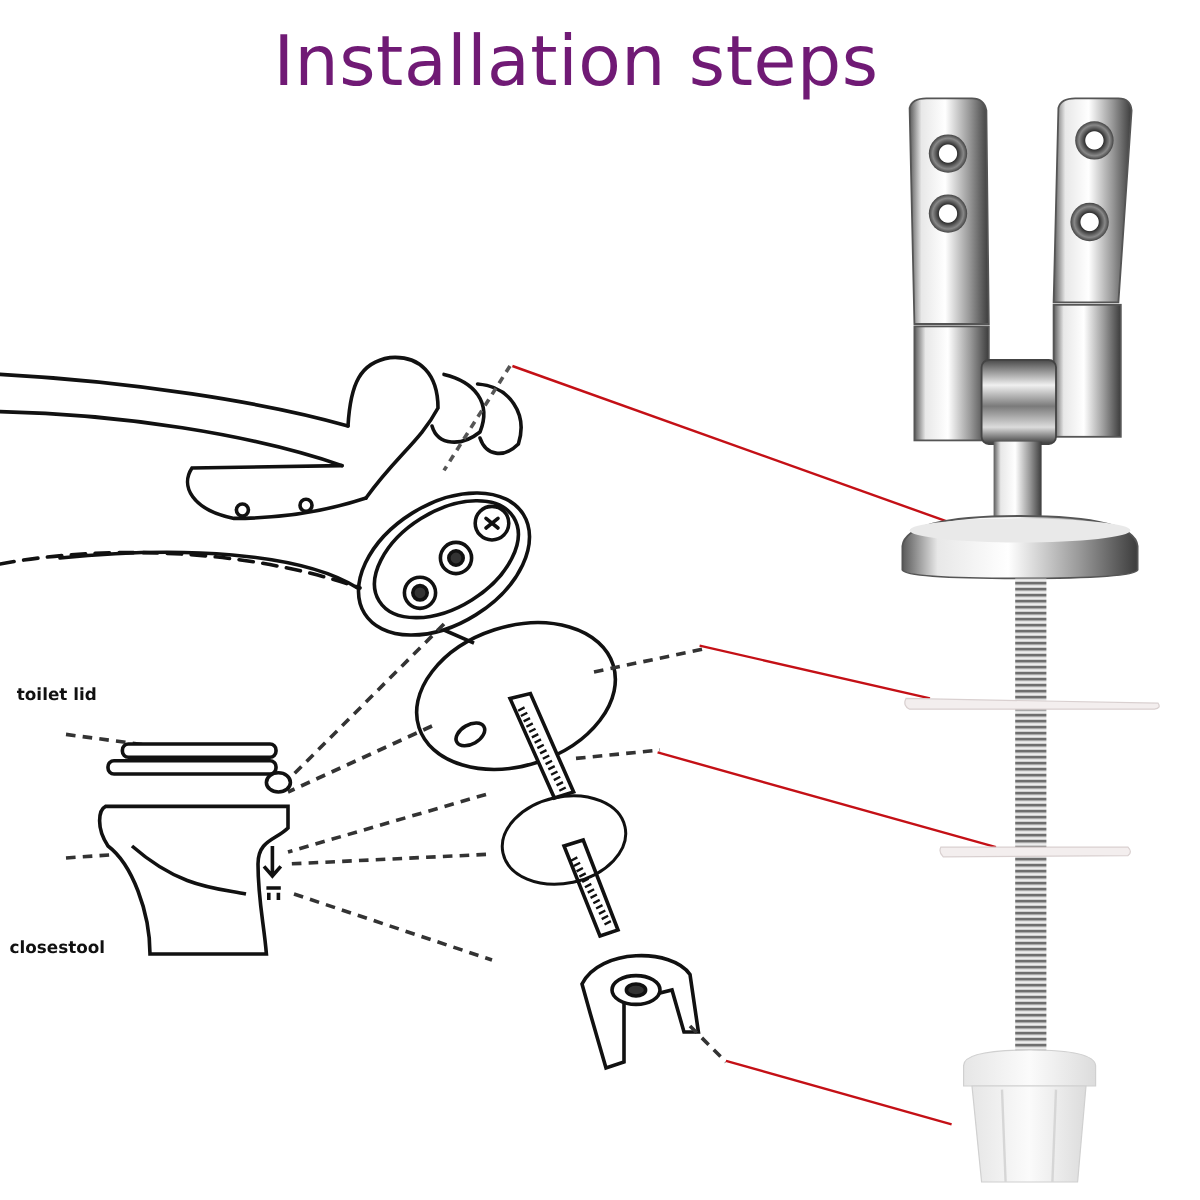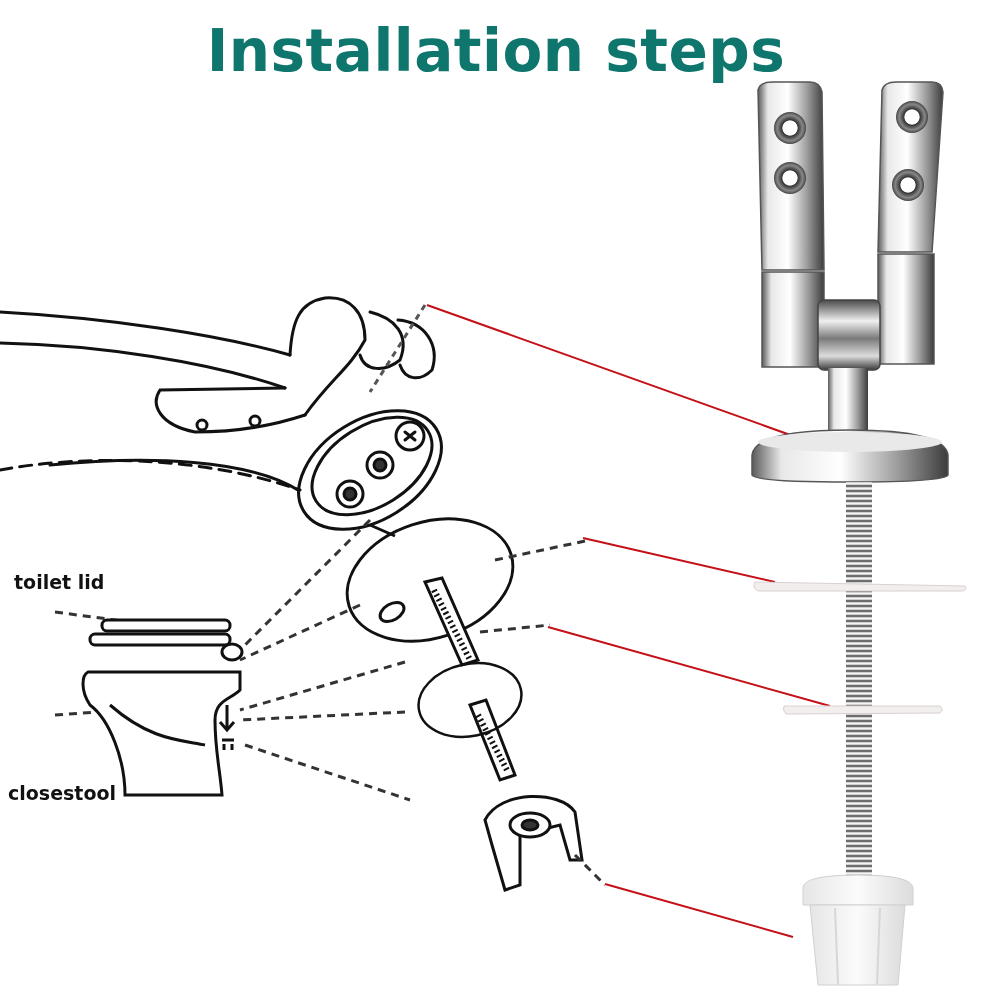--- a/index.html
+++ b/index.html
@@ -1,18 +1,18 @@
 <!DOCTYPE html>
 <html><head>
 <meta charset="utf-8">
 <style>
   html, body { margin:0; padding:0; background:#ffffff; }
   body { width:1000px; height:1000px; position:relative; overflow:hidden; font-family:"DejaVu Sans", sans-serif; }
-  .title { position:absolute; left:0; top:22px; width:960px; text-align:center; font-family:"DejaVu Sans", sans-serif; font-weight:bold; font-size:58px; letter-spacing:0.5px; color:#0f766e; line-height:1;margin-left:16px; }
-  .label { position:absolute; font-family:"DejaVu Sans", sans-serif; font-weight:bold; color:#111; font-size:19px; }
+  .title { position:absolute; left:0; top:22px; width:960px; text-align:center; font-family:"DejaVu Sans", sans-serif; font-weight:normal; font-size:58px; letter-spacing:0.5px; color:#701a75; line-height:1; }
+  .label { position:absolute; font-family:"DejaVu Sans", sans-serif; font-weight:bold; color:#111; font-size:14px; }
   svg.layer { position:absolute; left:0; top:0; width:1000px; height:1000px; }
 </style>
 </head>
 <body>
 
 <div class="title">Installation steps</div>
 
 <svg class="layer" viewBox="0 0 1000 1000">
   <defs>
     <linearGradient id="chromeV" x1="0" x2="1" y1="0" y2="0">

